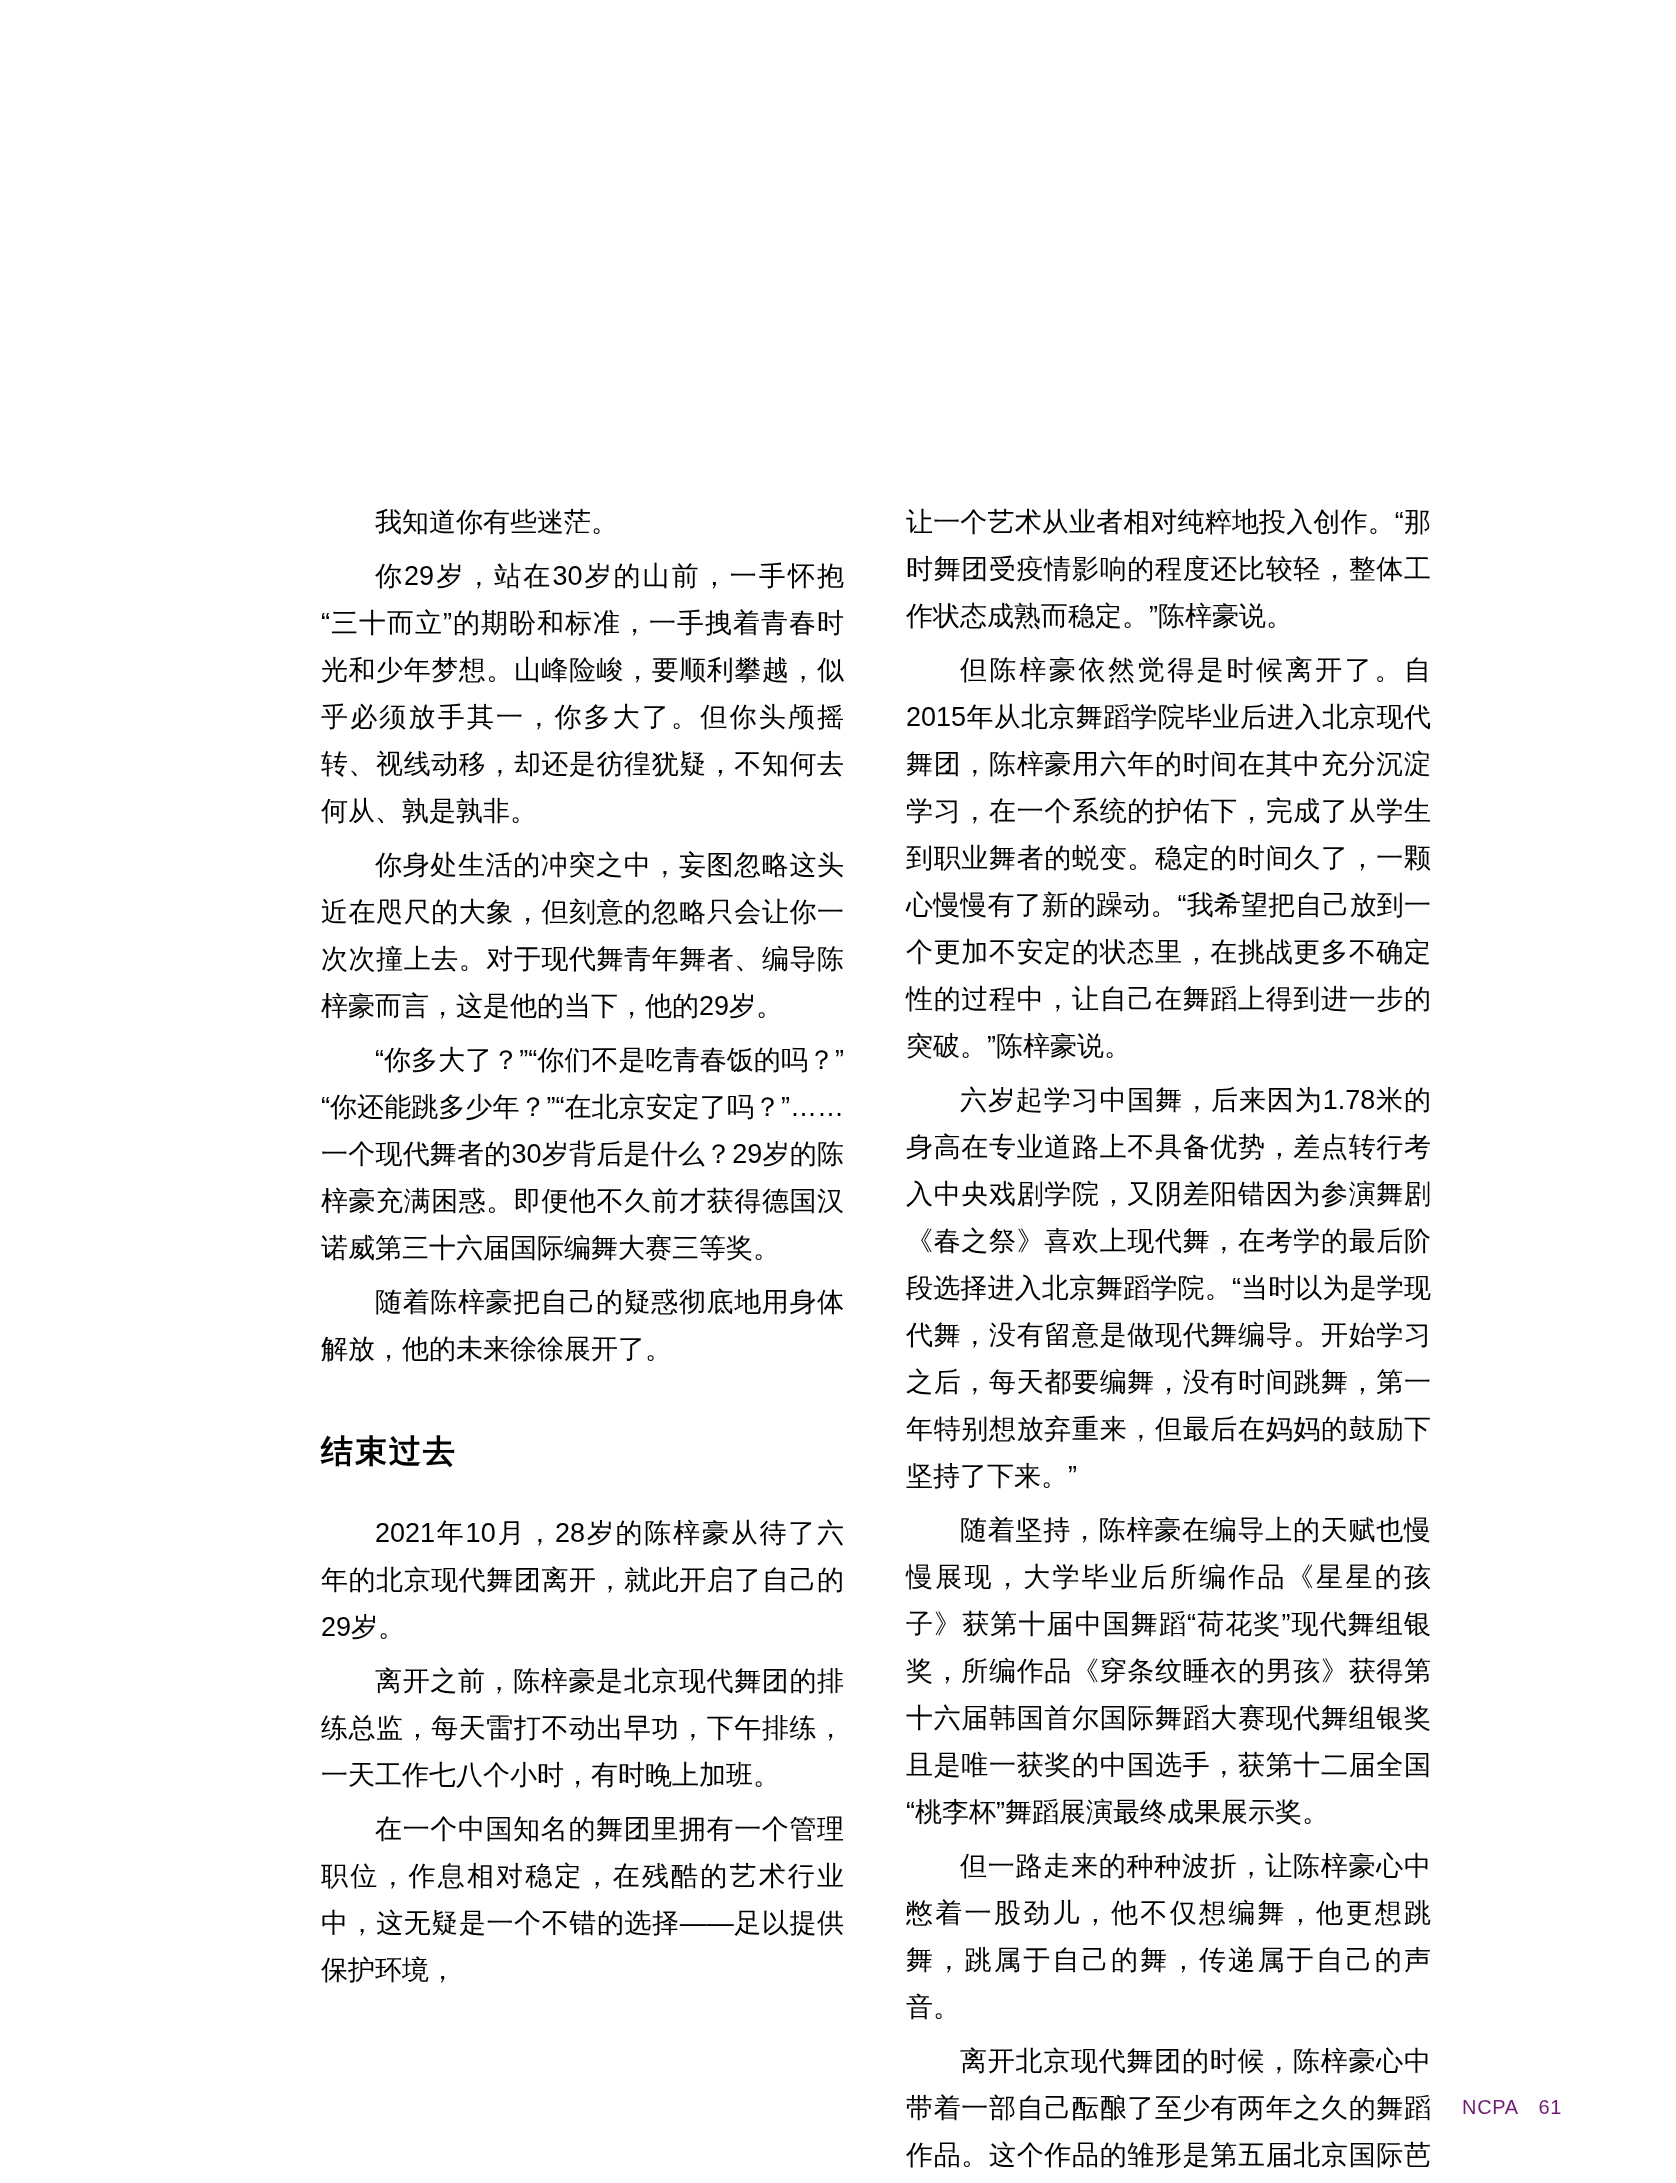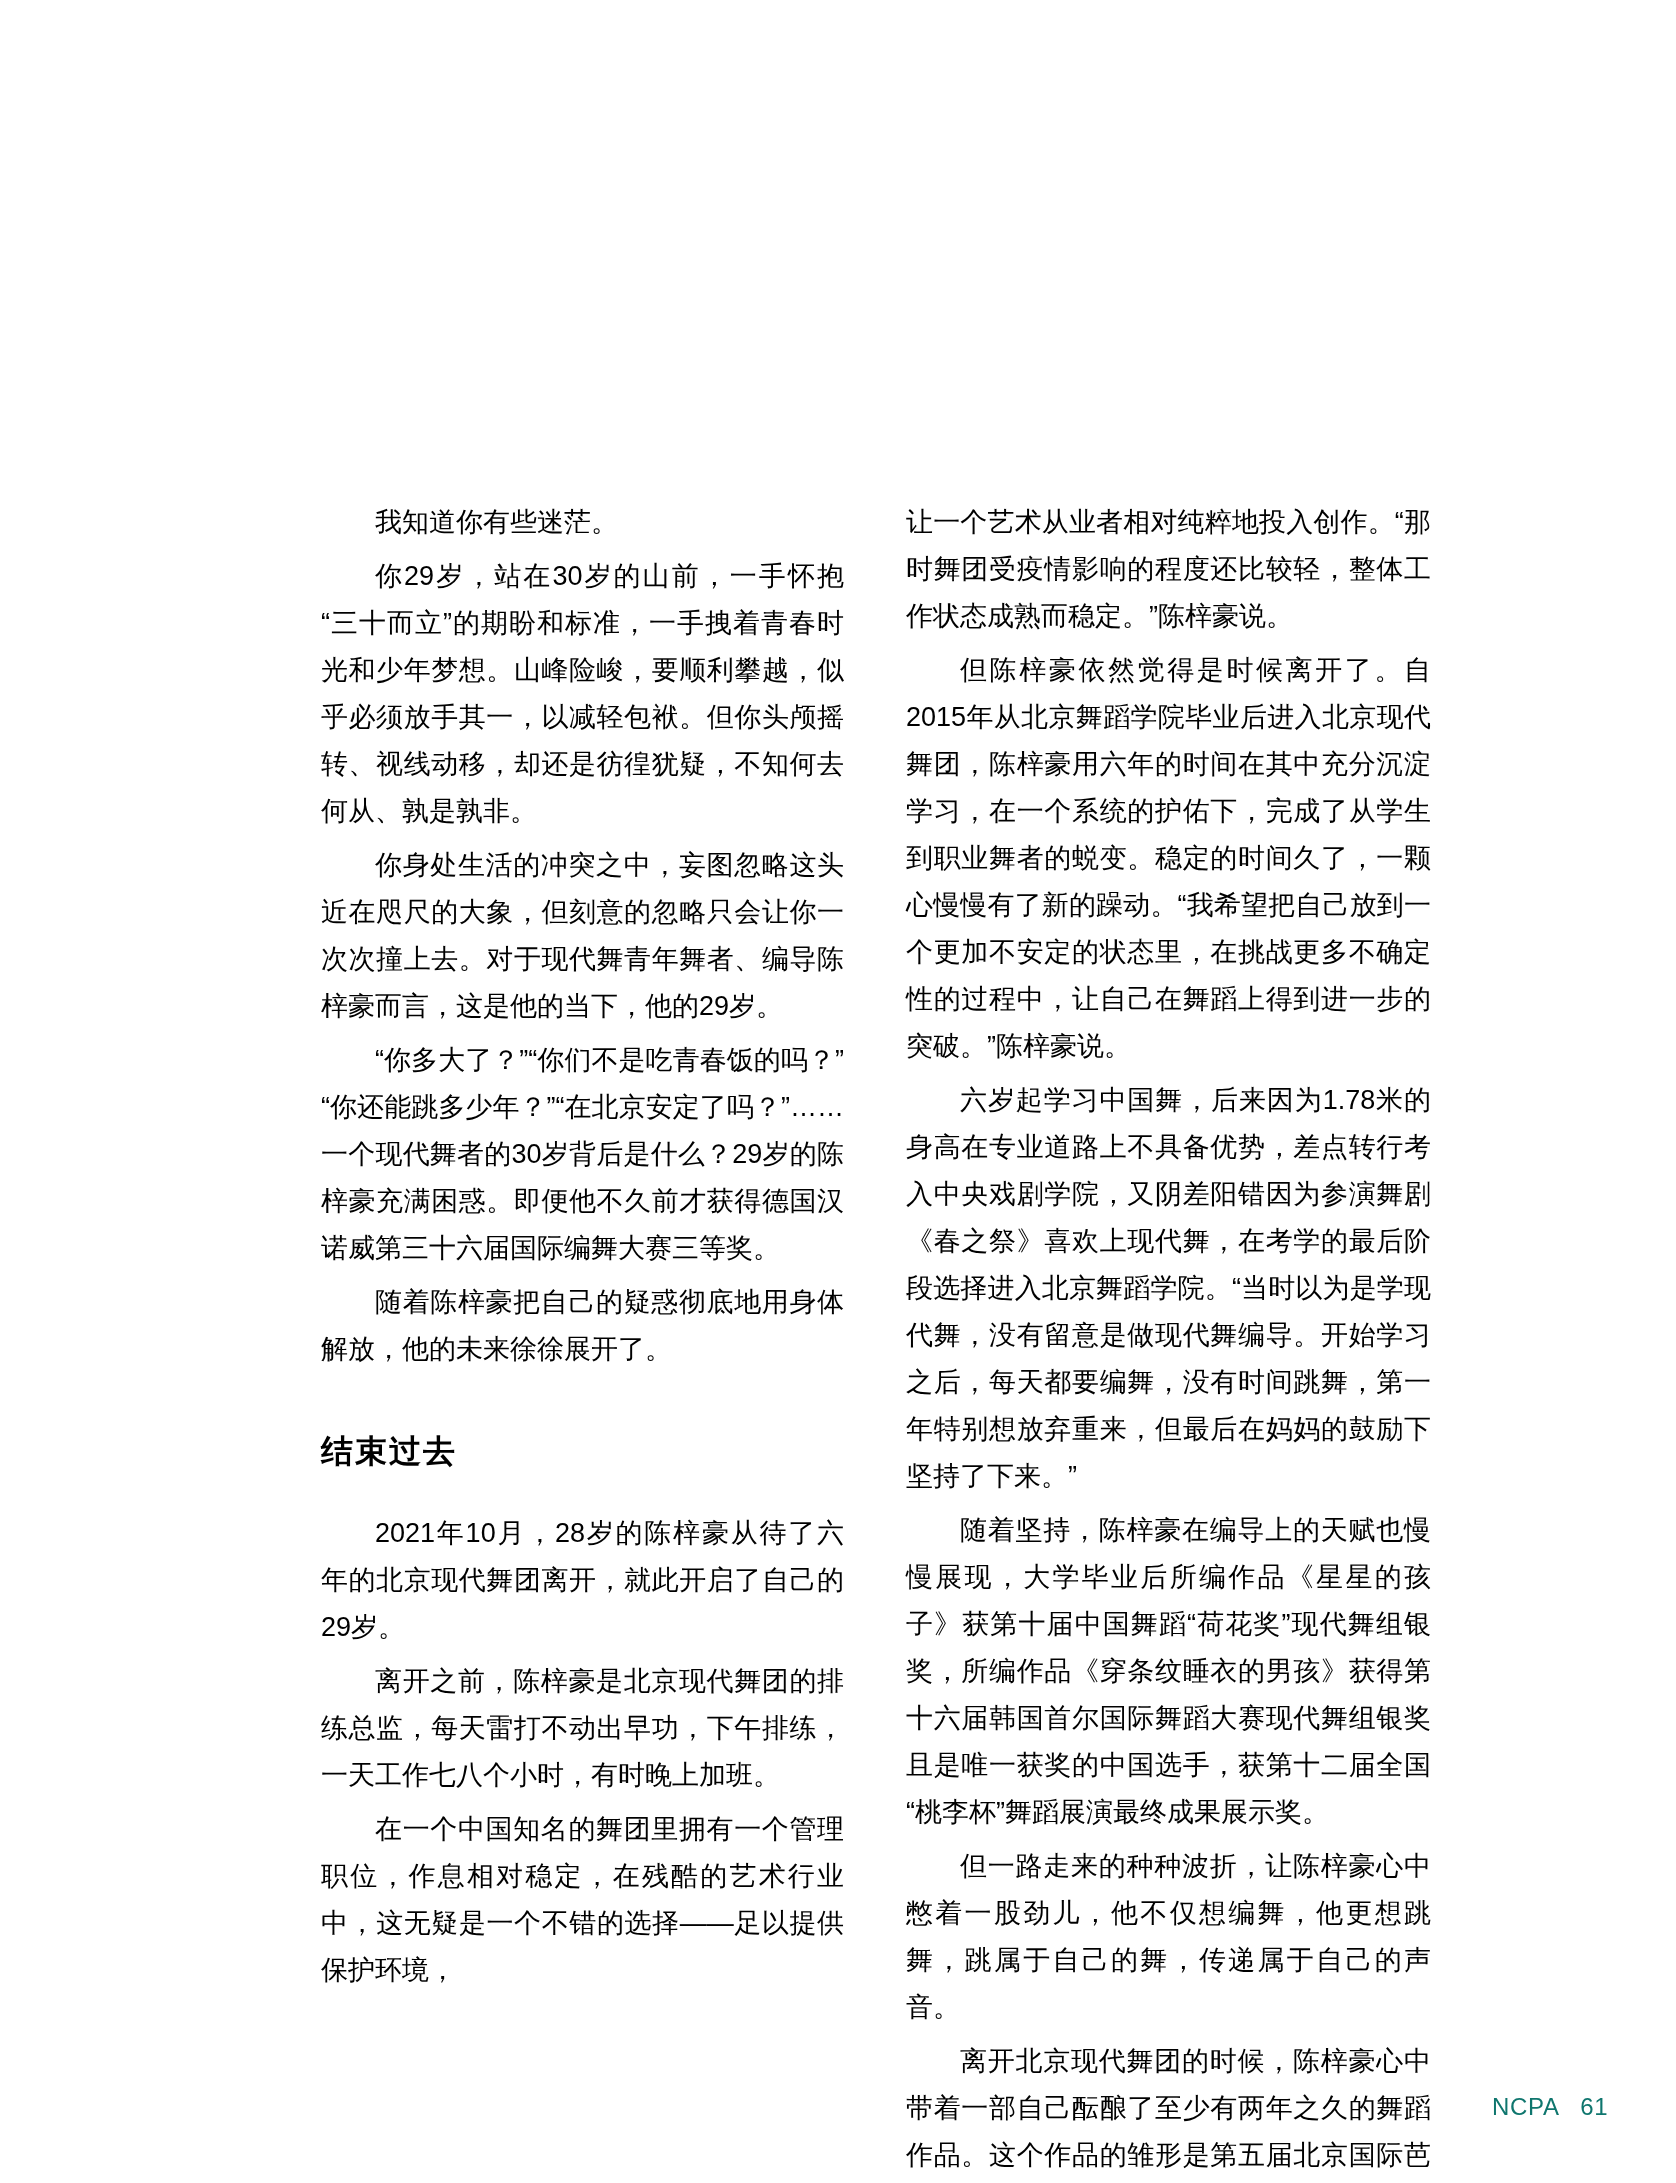--- a/index.html
+++ b/index.html
@@ -33,38 +33,38 @@
       line-height: 38px;
       font-weight: 700;
       letter-spacing: 2px;
       margin-top: 59px;
       margin-bottom: 40px;
       color: #000000;
       text-indent: 0;
     }
     .page-footer {
       position: absolute;
-      left: 1464px;
+      left: 1434px;
       top: 2064px;
-      font-size: 24px;
+      font-size: 20px;
       line-height: 30px;
       letter-spacing: 0.7px;
       word-spacing: 14.5px;
-      color: #0f766e;
+      color: #701a75;
       white-space: nowrap;
     }
   </style>
 </head>
 <body>
 
 <div class="page">
 
   <div class="column column-left">
     <p class="body-para">我知道你有些迷茫。</p>
-    <p class="body-para">你29岁，站在30岁的山前，一手怀抱“三十而立”的期盼和标准，一手拽着青春时光和少年梦想。山峰险峻，要顺利攀越，似乎必须放手其一，以减轻包袱。但你头颅摇转、视线动移，却还是彷徨犹疑，不知何去何从、孰是孰非。</p>
+    <p class="body-para">你29岁，站在30岁的山前，一手怀抱“三十而立”的期盼和标准，一手拽着青春时光和少年梦想。山峰险峻，要顺利攀越，似乎必须放手其一，你多大了。但你头颅摇转、视线动移，却还是彷徨犹疑，不知何去何从、孰是孰非。</p>
     <p class="body-para">你身处生活的冲突之中，妄图忽略这头近在咫尺的大象，但刻意的忽略只会让你一次次撞上去。对于现代舞青年舞者、编导陈梓豪而言，这是他的当下，他的29岁。</p>
     <p class="body-para">“你多大了？”“你们不是吃青春饭的吗？”“你还能跳多少年？”“在北京安定了吗？”……一个现代舞者的30岁背后是什么？29岁的陈梓豪充满困惑。即便他不久前才获得德国汉诺威第三十六届国际编舞大赛三等奖。</p>
     <p class="body-para">随着陈梓豪把自己的疑惑彻底地用身体解放，他的未来徐徐展开了。</p>
 
     <h2 class="section-heading">结束过去</h2>
 
     <p class="body-para">2021年10月，28岁的陈梓豪从待了六年的北京现代舞团离开，就此开启了自己的29岁。</p>
     <p class="body-para">离开之前，陈梓豪是北京现代舞团的排练总监，每天雷打不动出早功，下午排练，一天工作七八个小时，有时晚上加班。</p>
     <p class="body-para">在一个中国知名的舞团里拥有一个管理职位，作息相对稳定，在残酷的艺术行业中，这无疑是一个不错的选择——足以提供保护环境，</p>
   </div>

